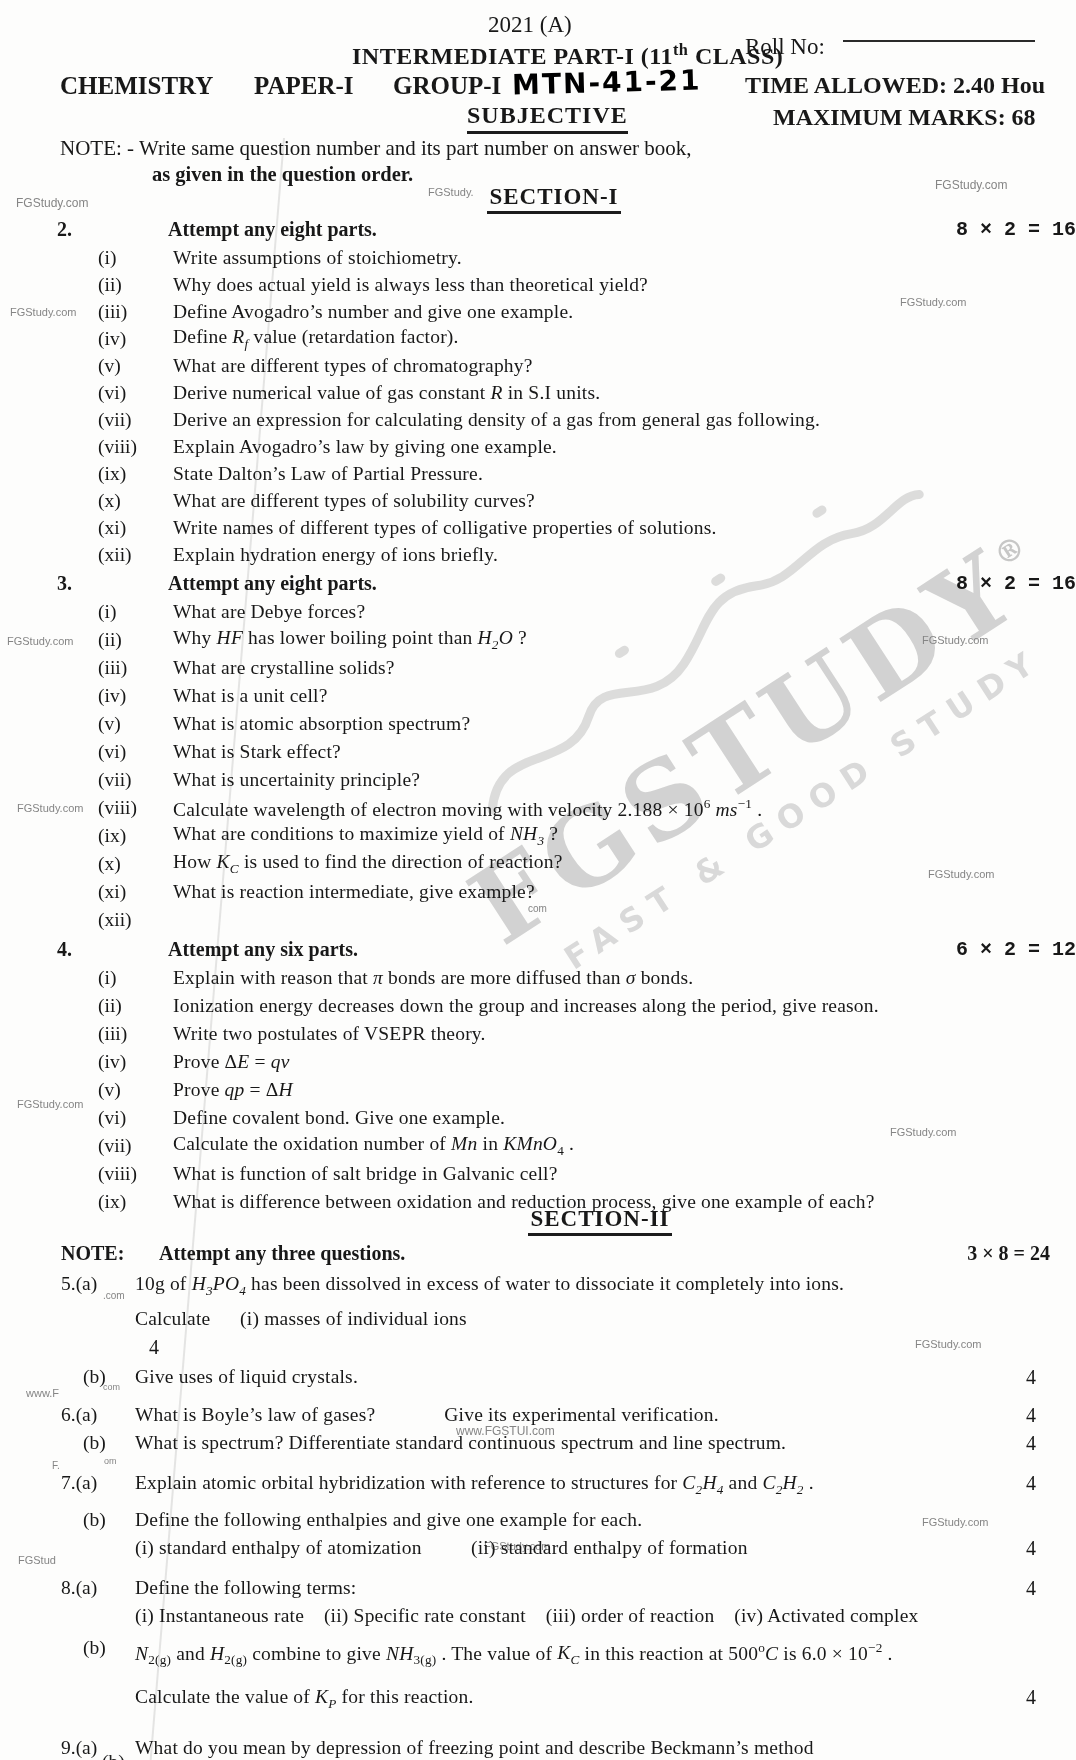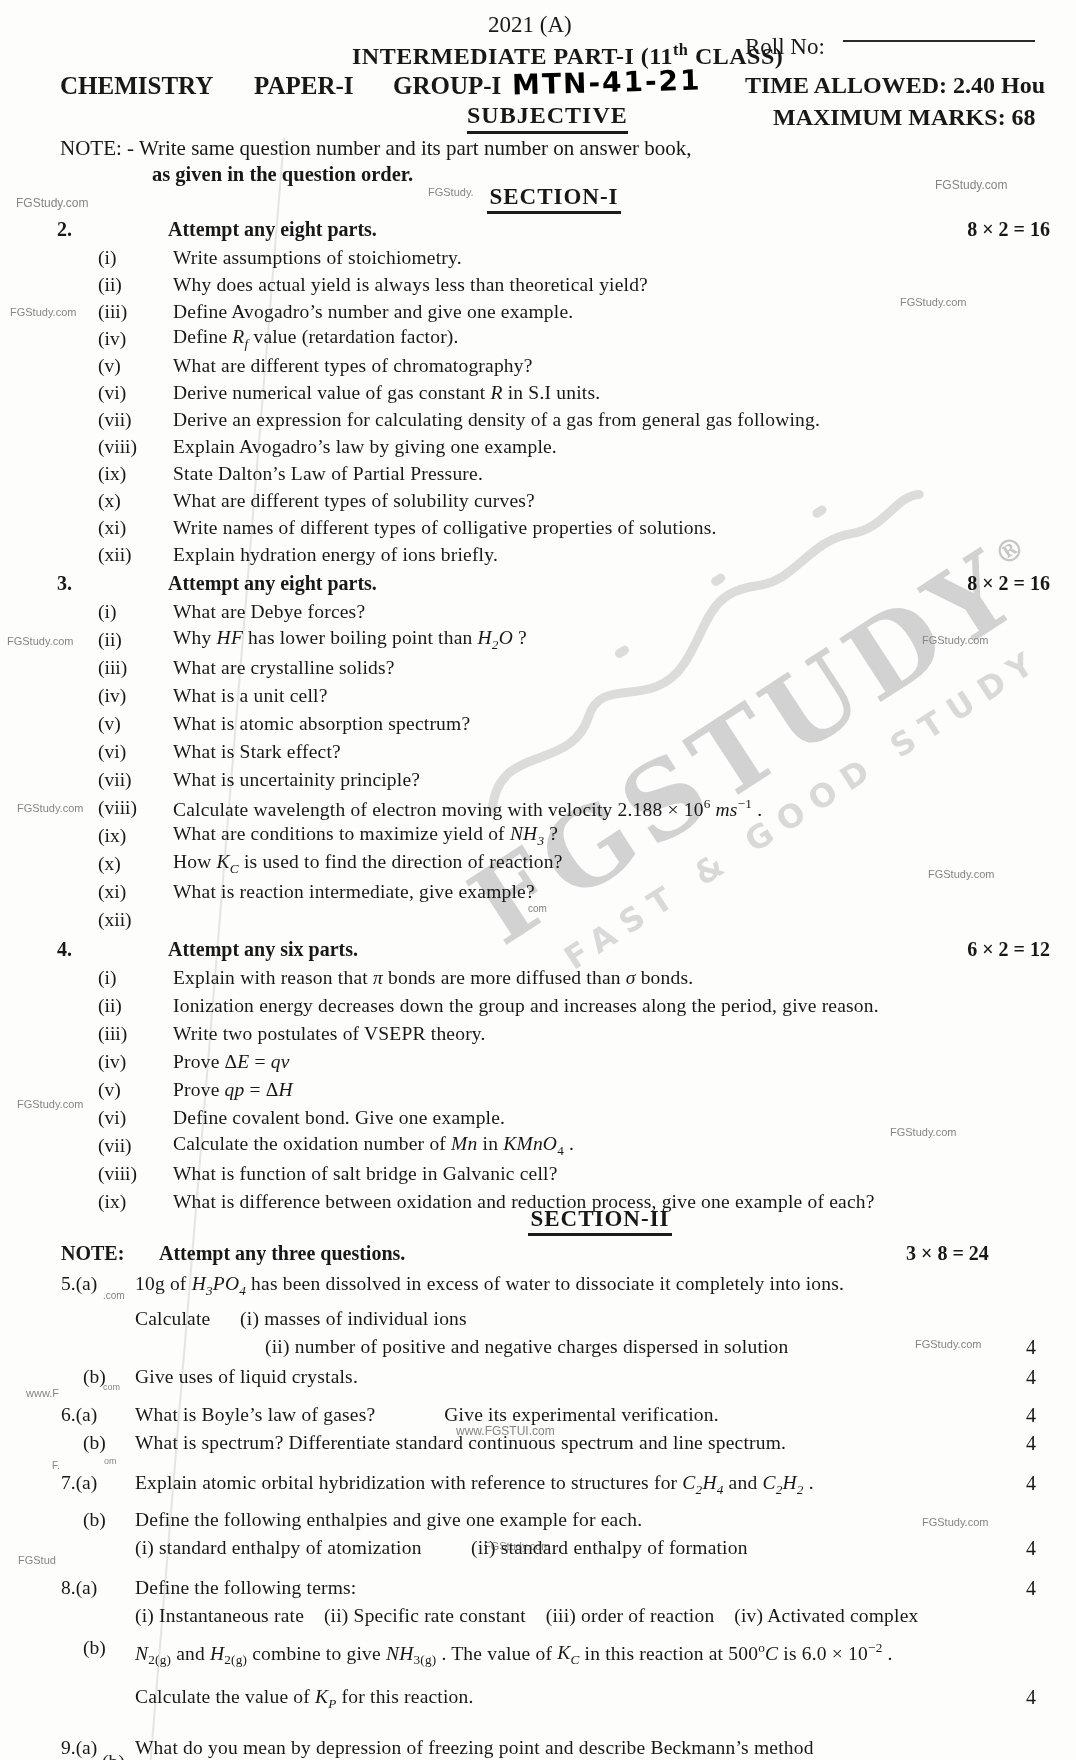--- a/index.html
+++ b/index.html
@@ -48,31 +48,31 @@
   .sec-title-row { height:30px; text-align:center; }
   .sec-title { display:inline-block; font-size:23px; font-weight:bold; letter-spacing:1px;
                border-bottom:3px solid #1c1c1c; padding:0 2px 1px 2px; }
   .shift1 { transform:translateX(16px); }
   .shift2 { transform:translateX(62px); }
   .sec2 .sec-title-row { height:32px; }
 
   .qhead { display:flex; align-items:center; height:30px; font-weight:bold; font-size:20px; padding-left:57px; }
   .qnum  { width:111px; }
   .qins  { flex:1; }
-  .qmarks{ width:170px; text-align:right; padding-right:26px; font-size:20px; }
+  .qmarks{ width:170px; text-align:right; font-size:20px;font-family:Liberation Mono, monospace; }
 
   .prow { display:flex; align-items:center; font-size:19.5px; }
   .h27 { height:27px; } .h28 { height:28px; }
   .plab { margin-left:98px; width:75px; flex:none; }
   .ptxt { flex:1; letter-spacing:0.2px; }
 
   .note-row { display:flex; align-items:center; height:30px; font-size:20px; font-weight:bold; }
   .nlab { margin-left:61px; width:98px; flex:none; }
   .ntxt { flex:1; }
-  .nmarks { width:170px; text-align:left; padding-right:26px; }
+  .nmarks { width:170px; text-align:right; padding-right:26px; }
 
   .blocks { margin-top:2px; }
   .brow { display:flex; align-items:flex-start; line-height:28px; font-size:19.5px; }
   .blab { margin-left:61px; width:74px; flex:none; }
   .subl { padding-left:22px; }
   .btxt { flex:1; letter-spacing:0.2px; }
   .ind  { padding-left:130px; }
   .bmark { width:64px; flex:none; text-align:right; padding-right:40px; font-size:20px; }
 
   sub { font-size:0.68em; } sup { font-size:0.68em; }
@@ -305,21 +305,20 @@
               <span class="btxt">10g of <i>H<sub>3</sub>PO<sub>4</sub></i> has been dissolved in excess of water to dissociate it completely into ions.</span>
               <span class="bmark"></span>
             </div>
             <div class="brow">
               <span class="blab"></span>
               <span class="btxt">Calculate  (i) masses of individual ions</span>
               <span class="bmark"></span>
             </div>
             <div class="brow">
               <span class="blab"></span>
-              <span class="btxt ind">(ii) number of positive and negative charges dispersed in solution</span>
               <span class="bmark">4</span>
             </div>
           </div>
           <div class="blk" style="margin-top: 2px;">
             <div class="brow">
               <span class="blab subl">(b)</span>
               <span class="btxt">Give uses of liquid crystals.</span>
               <span class="bmark">4</span>
             </div>
           </div>

